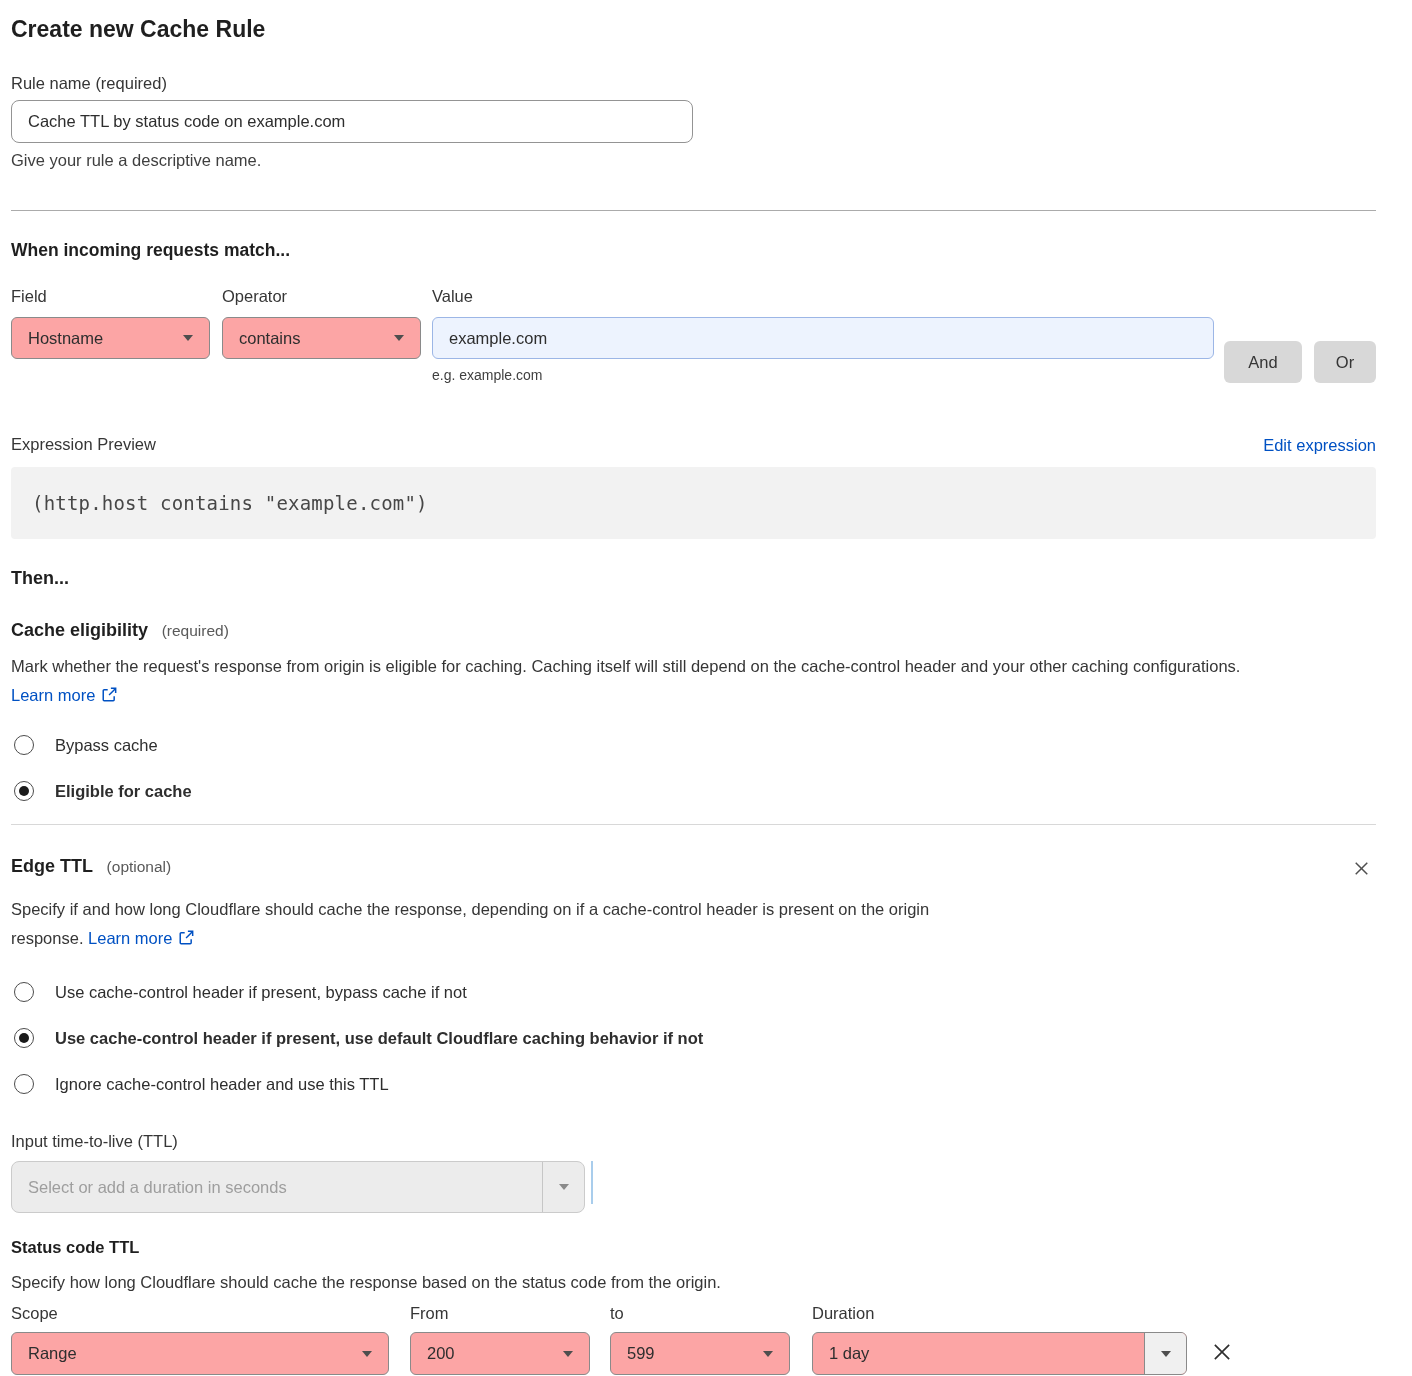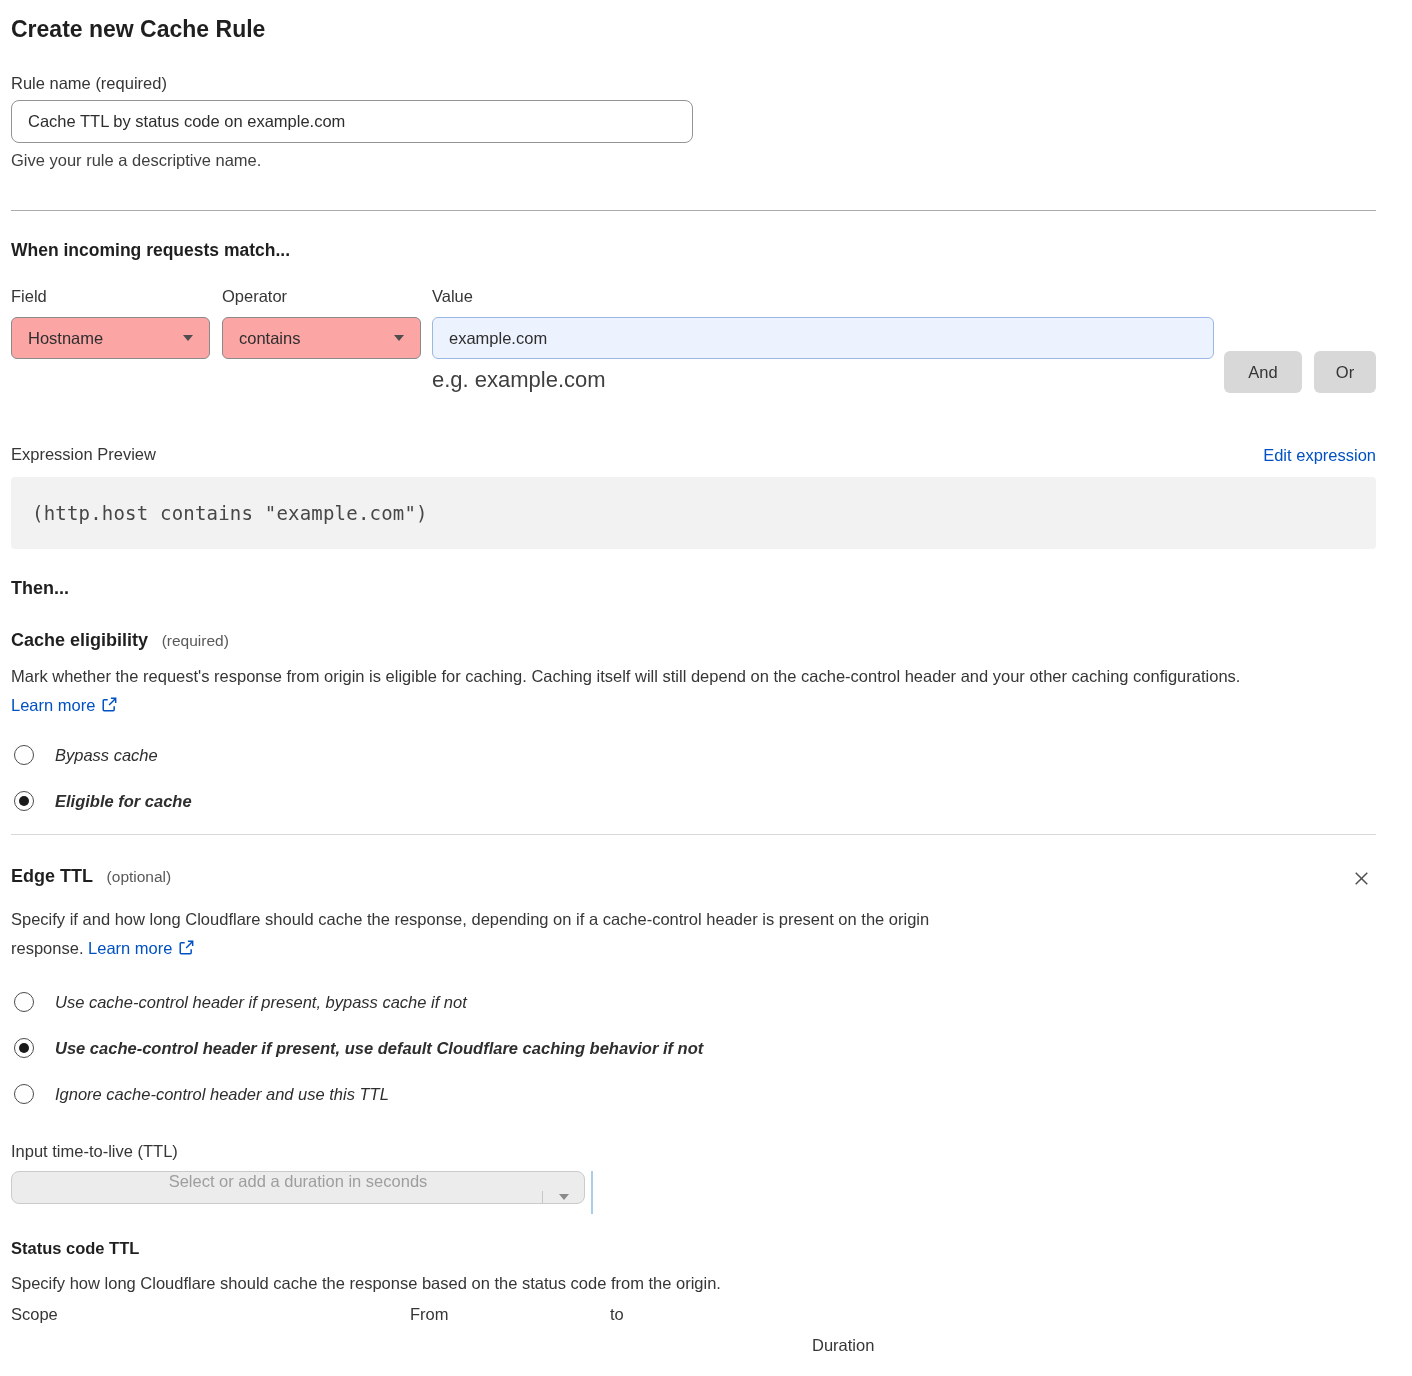--- a/index.html
+++ b/index.html
@@ -61,73 +61,73 @@
     background:#edf3fe; border:1px solid #9cb6e6;
   }
   .conn-btn {
     height:42px; border:none; border-radius:6px;
     background:#d8d8d8; color:#363636; font-size:16.5px;
     font-family:"Liberation Sans", sans-serif; cursor:pointer;
     align-self:flex-end;
   }
   .btn-and { width:78px; margin-right:12px; }
   .btn-or  { width:62px; }
-  .value-help { margin-top:8px; font-size:22px; color:#3f3f3f; }
+  .value-help { margin-top:8px; font-size:14px; color:#3f3f3f; }
 
   
   .expr-row { display:flex; justify-content:space-between; align-items:flex-end; margin-top:50px; }
   a.link { color:#0051c3; text-underline-offset:3px; cursor:pointer; font-size:16.5px; }
   .code-block {
     margin-top:12px; width:1365px; height:72px;
     background:#f2f2f2; border-radius:4px;
     display:flex; align-items:center; padding:0 21px;
   }
   .code-block code { font-family:"DejaVu Sans Mono", monospace; font-size:19px; color:#474747; letter-spacing:.2px; }
 
   
   .desc { font-size:16.5px; color:#363636; line-height:29px; }
   .desc .ext-icon { display:inline-block; vertical-align:-2px; margin-left:6px; }
 
   
-  .radio-row { display:flex; align-items:center; cursor:pointer;font-style:italic; }
+  .radio-row { display:flex; align-items:center; cursor:pointer; }
   .radio {
     width:20px; height:20px; border:1.6px solid #4c4c4c; border-radius:50%;
     margin-left:3px; flex:0 0 auto;
     display:flex; align-items:center; justify-content:center; background:#fff;
   }
   .radio .dot { width:10px; height:10px; border-radius:50%; background:transparent; }
   .radio-row.selected .radio .dot { background:#1a1a1a; }
   .radio-label { margin-left:21px; font-size:16.5px; color:#2e2e2e; }
   .radio-row.selected .radio-label { font-weight:700; }
 
   
   .section-head { display:flex; justify-content:space-between; align-items:flex-start; }
   .close-btn { background:none; border:none; cursor:pointer; padding:2px; margin-right:2px; }
 
   
   .ttl-wrap { display:flex; align-items:stretch; margin-top:9px; }
   .ttl-select {
-    width:574px; height:33px; border:1px solid #cbcbcb; border-radius:8px;
-    background:#ececec; padding:0; overflow:hidden; cursor:default;flex-direction:column;
+    width:574px; height:52px; border:1px solid #cbcbcb; border-radius:8px;
+    background:#ececec; padding:0; overflow:hidden; cursor:default;
   }
   .ttl-select .placeholder { color:#9e9e9e; font-size:16.5px; padding:0 16px; }
   .arrow-seg {
     margin-left:auto; width:42px; height:100%;
     border-left:1px solid #c6c6c6; display:flex; align-items:center; justify-content:center;
   }
   .arrow-seg .caret { margin:0; border-top-color:#8a8a8a; }
   .caret-line { width:2px; height:43px; background:#a9cdec; margin-left:6px; }
 
   
   .sc-labels { display:flex; margin-top:8px; }
   .sc-row { display:flex; align-items:center; margin-top:8px; }
   .w-scope { width:378px; margin-right:21px; }
   .w-from  { width:180px; margin-right:20px; }
   .w-to    { width:180px; margin-right:22px; }
-  .w-dur   { width:375px;margin-top:31px; }
+  .w-dur   { width:375px; }
   .sc-row .select { height:43px; }
   .combo { padding:0; overflow:hidden; }
   .combo .combo-text { padding:0 16px; }
   .combo .arrow-seg { border-left:1px solid #8a8a8a; background:#f0f0f0; }
   .combo .arrow-seg .caret { border-top-color:#4e4e4e; }
   .row-remove { background:none; border:none; cursor:pointer; margin-left:22px; padding:2px; }
 
   .mt-rule-label { margin-top:28px; }
   .mt-input { margin-top:6px; }
   .mt-help { margin-top:8px; }

